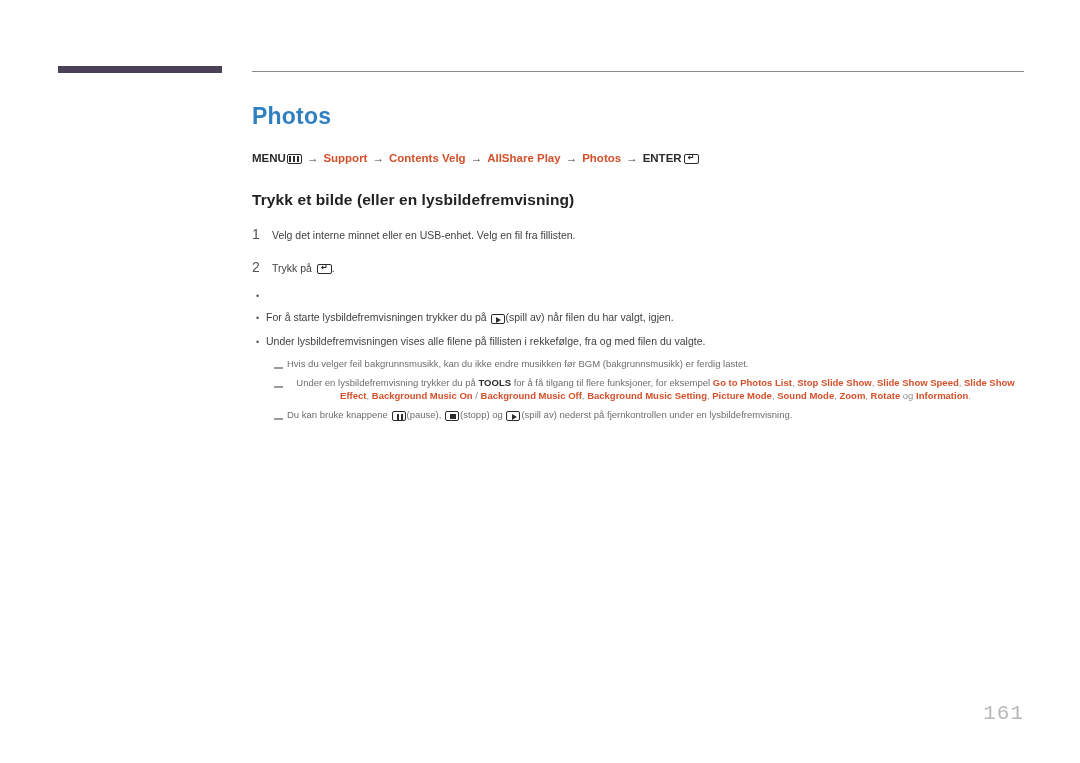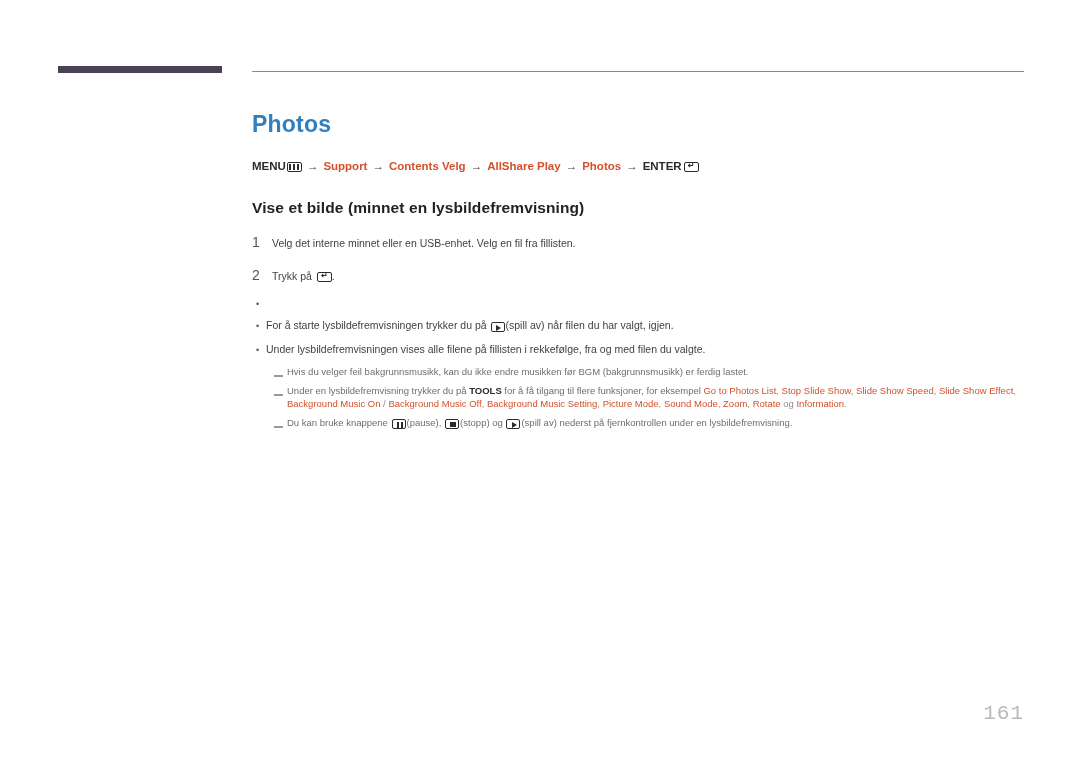--- a/index.html
+++ b/index.html
@@ -31,21 +31,21 @@
     top: 71px;
     width: 772px;
     height: 1px;
     background: #8a8a8a;
   }
 
   
   .content {
     position: absolute;
     left: 252px;
-    top: 112px;
+    top: 104px;
     width: 772px;
   }
 
   .doc-title {
     font-size: 23px;
     font-weight: bold;
     color: #2f7fc1;
     letter-spacing: 0.2px;
     line-height: 1.1;
     margin: 0;
@@ -200,21 +200,21 @@
     padding-left: 4px;
     box-sizing: border-box;
   }
   .bullet-text {
     font-size: 10.5px;
     color: #3f3f3f;
     line-height: 1.35;
   }
 
   
-  .notes { margin-top: 2px; }
+  .notes { margin-top: 2px; text-align: center; }
   .note {
     display: flex;
     align-items: baseline;
     margin-bottom: 5px;
     padding-left: 22px;
   }
   .note-dash {
     flex: 0 0 13px;
     color: #8d8d8d;
     font-size: 9px;
@@ -229,21 +229,21 @@
     background: #9a9a9a;
     position: relative;
     top: 4px;
   }
   .note-text {
     font-size: 9.5px;
     color: #6e6e6e;
     line-height: 1.45;
   }
   .note-text b { color: #2b2b2b; font-weight: bold; }
-  .note-text .menu-opt { color: #d4502a; font-weight: normal; }
+  .note-text .menu-opt { color: #d4502a; font-weight: bold; }
   .note-text .sep { color: #8d8d8d; }
 
   
   .page-number {
     position: absolute;
     right: 56px;
     bottom: 38px;
     font-size: 21px;
     color: #b8b8b8;
     letter-spacing: 1px;
@@ -273,21 +273,21 @@
     <span class="crumb-accent">Contents Velg</span>
     <span class="arrow">→</span>
     <span class="crumb-accent">AllShare Play</span>
     <span class="arrow">→</span>
     <span class="crumb-accent">Photos</span>
     <span class="arrow">→</span>
     <span class="crumb-plain">ENTER</span>
     <span class="keycap keycap-enter"><span>↵</span></span>
   </div>
 
-  <div class="section-heading">Vise et bilde (minnet en lysbildefremvisning)</div>
+  <div class="section-heading">Trykk et bilde (eller en lysbildefremvisning)</div>
 
   <div class="steps">
 
     <div class="step">
       <div class="step-num">1</div>
       <div class="step-text">Velg det interne minnet eller en USB-enhet. Velg en fil fra fillisten.</div>
     </div>
 
     <div class="step">
       <div class="step-num">2</div>

